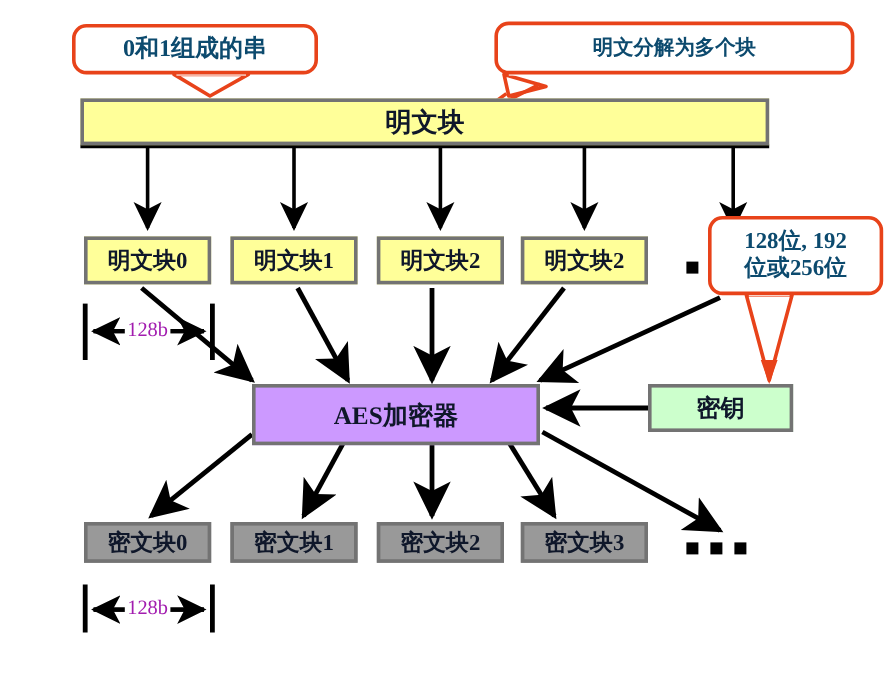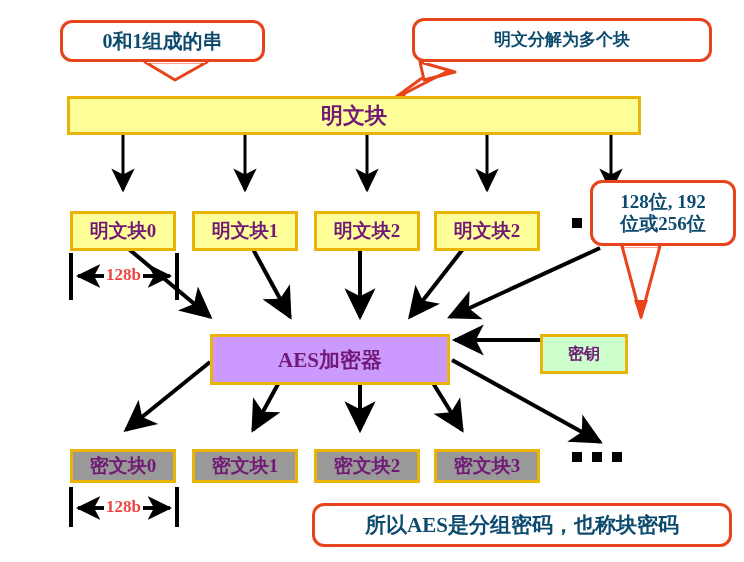--- a/index.html
+++ b/index.html
@@ -10,27 +10,26 @@
     overflow:hidden;
     position:relative;
   }
   #stage{position:absolute;left:0;top:0;width:744px;height:562px;}
   .svg-layer{position:absolute;left:0;top:0;width:744px;height:562px;pointer-events:none;}
 
   
   .box{
     position:absolute;
     box-sizing:border-box;
-    border:3px solid #eab308;
+    border:3px solid #737373;
     display:flex;align-items:center;justify-content:center;
     font-weight:bold;
-    color:#701a75;
+    color:#0f172a;
     white-space:nowrap;
     letter-spacing:0px;
-    margin-top:14px;
   }
   .plain-big{
     background:#ffff99;
     left:67px;top:82px;width:574px;height:39px;
     font-size:22px;
   }
   .plain-blk{
     background:#ffff99;
     top:197px;width:106px;height:40px;
     font-size:19px;
@@ -41,22 +40,22 @@
   .pb3{left:434px;}
 
   .aes{
     background:#cc99ff;
     left:210px;top:320px;width:240px;height:51px;
     font-size:21px;
     text-align:center;
   }
   .key{
     background:#ccffcc;
-    left:540px;top:320px;width:88px;height:40px;
-    font-size:16px;
+    left:540px;top:320px;width:121px;height:40px;
+    font-size:20px;
   }
   .cipher-blk{
     background:#999999;
     top:435px;width:106px;height:34px;
     font-size:19px;
   }
   .cb0{left:70px;}
   .cb1{left:192px;}
   .cb2{left:314px;}
   .cb3{left:434px;text-align:center;}
@@ -96,21 +95,21 @@
 
   
   .dots{position:absolute;display:flex;gap:10px;}
   .dots i{display:block;width:10px;height:10px;background:#000;}
   .dots-top{left:572px;top:218px;}
   .dots-bottom{left:572px;top:452px;}
 
   
   .dimlabel{
     position:absolute;
-    font-size:17px;font-weight:bold;color:#ef4444;
+    font-size:17px;font-weight:normal;color:#a21caf;
     background:#ffffff;
     padding:0 2px;
   }
   .dim-top{left:104px;top:265px;}
   .dim-bottom{left:104px;top:497px;}
 </style>
 </head>
 <body>
 
 <div id="stage">
@@ -228,15 +227,14 @@
 
   <div class="callout co-right">明文分解为多个块</div>
 
   <div class="callout co-key">
     <span>
       <span>128位, 192</span><br>
       <span>位或256位</span>
     </span>
   </div>
 
-  <div class="callout co-bottom">所以AES是分组密码，也称块密码</div>
 
 </div>
 
 </body></html>

